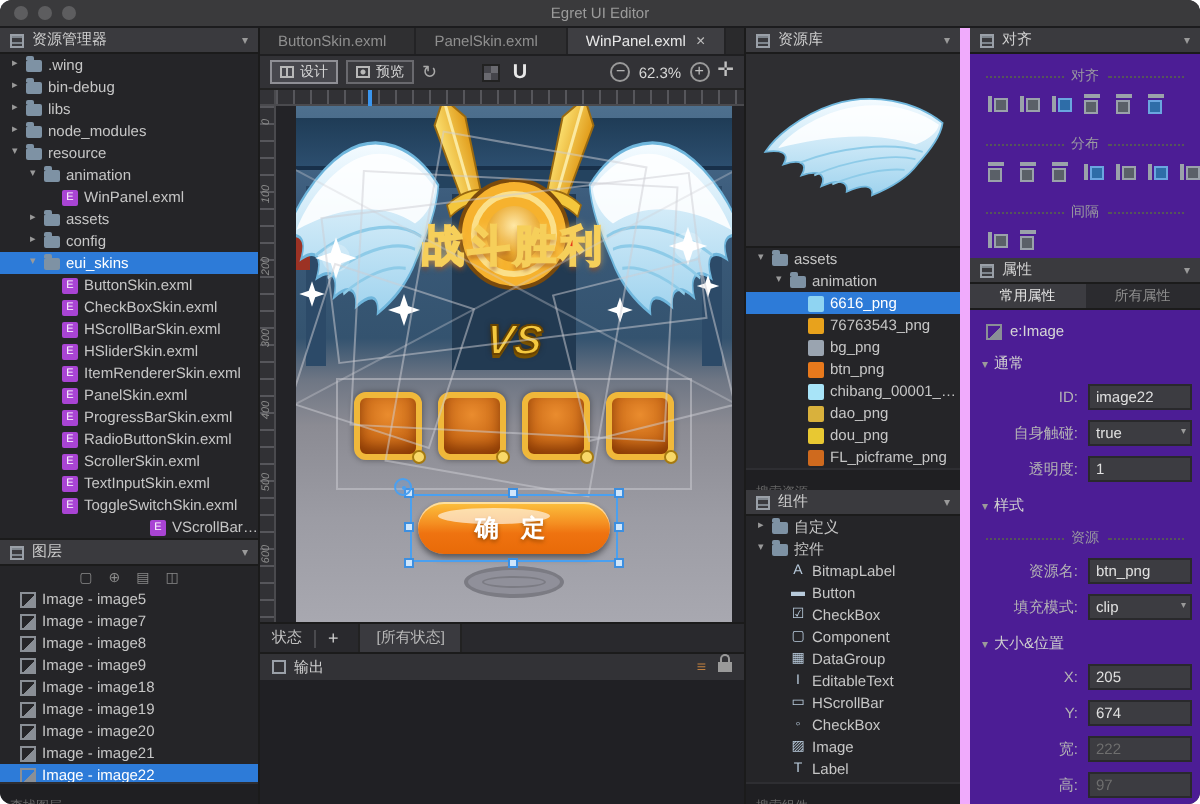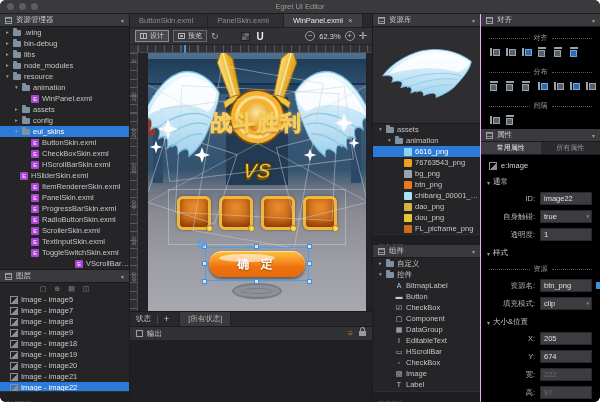--- a/index.html
+++ b/index.html
@@ -103,21 +103,21 @@
   .lockic{width:7px;height:5px;background:#9a9a9a;position:relative;}
   .lockic::before{content:"";position:absolute;left:1px;top:-4px;width:3px;height:4px;border:1px solid #9a9a9a;border-bottom:none;border-radius:3px 3px 0 0;}
   #outbody{position:absolute;left:0;top:326px;right:0;bottom:0;background:#202024;}
   
   #library{position:absolute;left:372px;top:14px;width:108px;height:388px;border-left:1px solid #1b1b1b;display:flex;flex-direction:column;background:#252528;}
   #preview{height:97px;background:#2e2e31;border-bottom:1px solid #1b1b1b;display:flex;align-items:center;justify-content:center;flex:none;}
   #libtree{height:110px;flex:none;}
   #comphead{flex:none;}
   #complist{flex:1;}
   
-  #rightpanel{position:absolute;left:480px;top:14px;width:120px;height:388px;border-left:1px solid #f0abfc;background:#000000;overflow:hidden;}
+  #rightpanel{position:absolute;left:480px;top:14px;width:120px;height:388px;border-left:5px solid #f0abfc;background:#4c1d95;overflow:hidden;}
   .asec{display:flex;align-items:center;margin:6px 8px 3px;color:#9a9aa0;font-size:7px;}
   .asec i{flex:1;border-top:1px dotted #55555a;}
   .asec span{margin:0 4px;}
   .arow{padding:0 8px 4px;display:flex;gap:5px;align-items:center;}
   .ai{width:11px;height:11px;position:relative;flex:none;}
   .ai::before{content:"";position:absolute;left:1px;top:2px;width:2px;height:8px;background:#9aa2aa;}
   .ai::after{content:"";position:absolute;left:4px;top:3px;width:5px;height:5px;background:#2e6da8;border:1px solid #6aa6e0;}
   .ai.v{transform:rotate(90deg);}
   .ai.g::after{background:#5a6068;border-color:#9aa2aa;}
   #ptabs{display:flex;height:13px;border-bottom:1px solid #1b1b1b;}
@@ -261,21 +261,21 @@
           <span class="icon"></span>
           <span class="lbl">CheckBoxSkin.exml</span>
         </div>
 
         <div class="row t-exml" style="padding-left: 24px;">
           <span class="arrow"></span>
           <span class="icon"></span>
           <span class="lbl">HScrollBarSkin.exml</span>
         </div>
 
-        <div class="row t-exml" style="padding-left: 13px;">
+        <div class="row t-exml" style="padding-left: 24px;">
           <span class="arrow"></span>
           <span class="icon"></span>
           <span class="lbl">HSliderSkin.exml</span>
         </div>
 
         <div class="row t-exml" style="padding-left: 24px;">
           <span class="arrow"></span>
           <span class="icon"></span>
           <span class="lbl">ItemRendererSkin.exml</span>
         </div>

